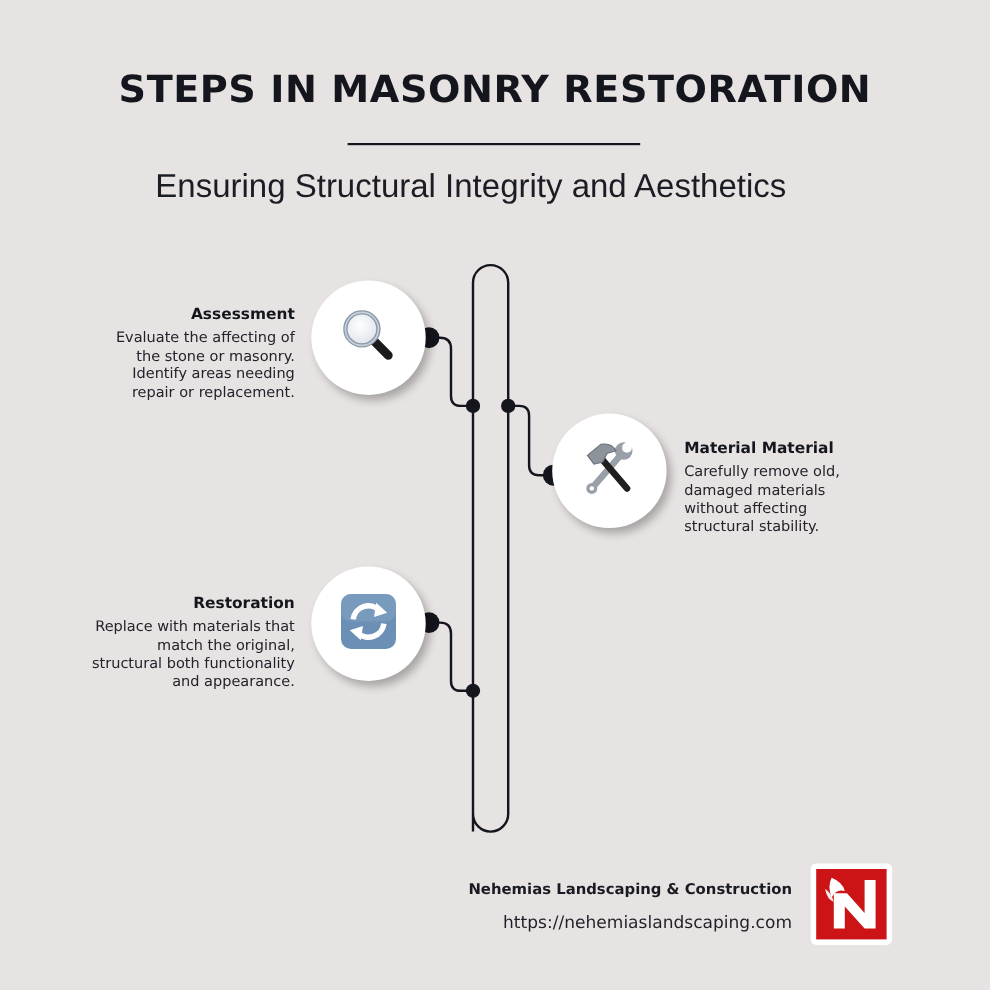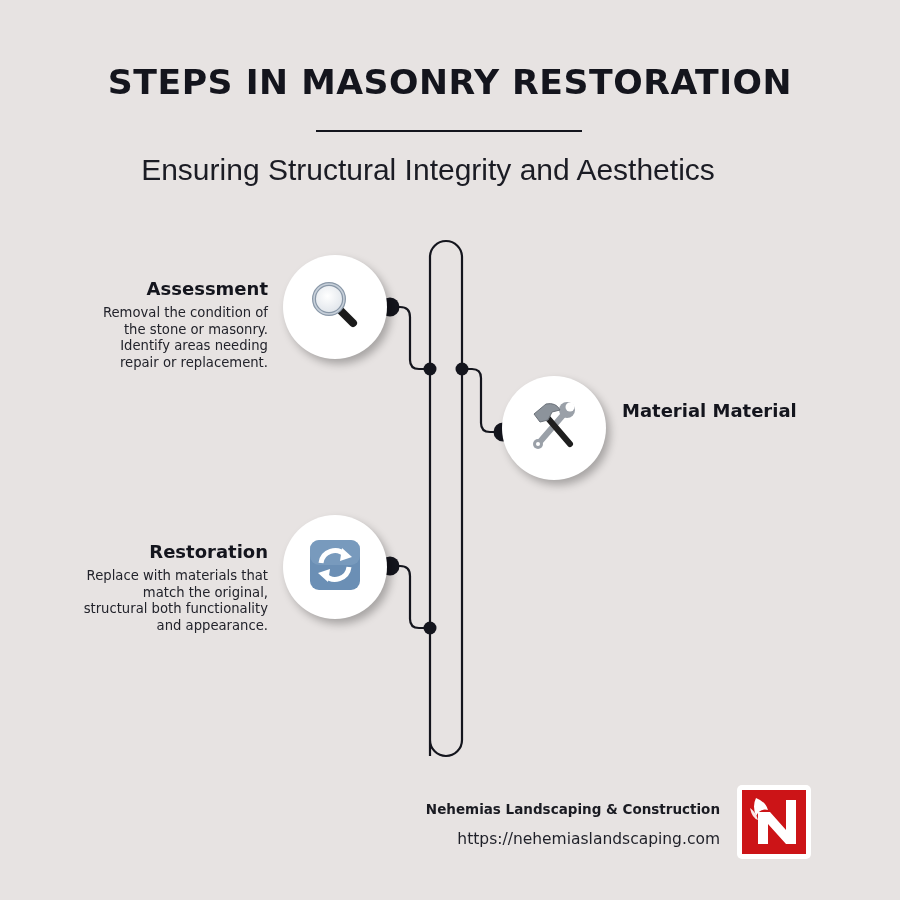--- a/index.html
+++ b/index.html
@@ -33,21 +33,21 @@
     position: absolute; width: 104px; height: 104px; border-radius: 50%;
     background: #ffffff;
     box-shadow: 4px 5px 8px rgba(0,0,0,0.28);
     display: flex; align-items: center; justify-content: center;
   }
   .step-text { position: absolute; }
   .step-text.left { text-align: right; }
   .step-text.right { text-align: left; }
   .step-title {
     font-family: "DejaVu Sans", sans-serif;
-    font-weight: 700; font-size: 18px; color: #14151d;
+    font-weight: 700; font-size: 14px; color: #14151d;
     margin-bottom: 6px;
   }
   .step-desc {
     font-family: "DejaVu Sans", sans-serif;
     font-size: 13.2px; line-height: 16.5px; color: #22232b;
     white-space: pre-line;
   }
   .footer-company {
     position: absolute; right: 180px; top: 801px;
     font-family: "DejaVu Sans", sans-serif;
@@ -103,21 +103,21 @@
         </radialGradient>
       </defs>
       <line x1="30" y1="30" x2="46" y2="46" stroke="#1b1b1b" stroke-width="8" stroke-linecap="round"></line>
       <circle cx="22" cy="22" r="15" fill="url(#lens)" stroke="#8a98a8" stroke-width="4"></circle>
       <circle cx="22" cy="22" r="15" fill="none" stroke="#c8d1db" stroke-width="1.5"></circle>
     </svg>
   </span>
 </div>
 <div class="step-text left" style="right:632px; top:278px;">
   <div class="step-title">Assessment</div>
-  <div class="step-desc">Removal the condition of
+  <div class="step-desc">Evaluate the affecting of
 the stone or masonry.
 Identify areas needing
 repair or replacement.</div>
 </div>
 
 <div class="node" style="left:502px; top:376px;">
   <span>
     <svg width="56" height="56" viewBox="0 0 56 56">
 
       <line x1="12" y1="46" x2="38" y2="16" stroke="#9aa0a8" stroke-width="6" stroke-linecap="round"></line>
@@ -126,20 +126,24 @@
       <circle cx="12" cy="46" r="5" fill="#9aa0a8"></circle>
       <circle cx="12" cy="46" r="2" fill="#ffffff"></circle>
 
       <line x1="20" y1="18" x2="44" y2="46" stroke="#1f1f1f" stroke-width="6" stroke-linecap="round"></line>
       <path d="M8 16 L20 6 Q30 4 34 12 L26 14 L22 22 L14 24 Z" fill="#8c939b" stroke="#6b7179" stroke-width="1"></path>
     </svg>
   </span>
 </div>
 <div class="step-text right" style="left:622px; top:400px;">
   <div class="step-title">Material Material</div>
+  <div class="step-desc">Carefully remove old,
+damaged materials
+without affecting
+structural stability.</div>
 </div>
 
 <div class="node" style="left:283px; top:515px;">
   <span>
     <svg width="52" height="52" viewBox="0 0 52 52">
       <rect x="1" y="1" width="50" height="50" rx="9" fill="#6b8fb5"></rect>
       <rect x="1" y="1" width="50" height="25" rx="9" fill="#85a5c6" opacity="0.5"></rect>
       <path d="M12 24 A14 14 0 0 1 36 16" fill="none" stroke="#ffffff" stroke-width="5"></path>
       <polygon points="33,9 43,18 31,22" fill="#ffffff"></polygon>
       <path d="M40 28 A14 14 0 0 1 16 36" fill="none" stroke="#ffffff" stroke-width="5"></path>

